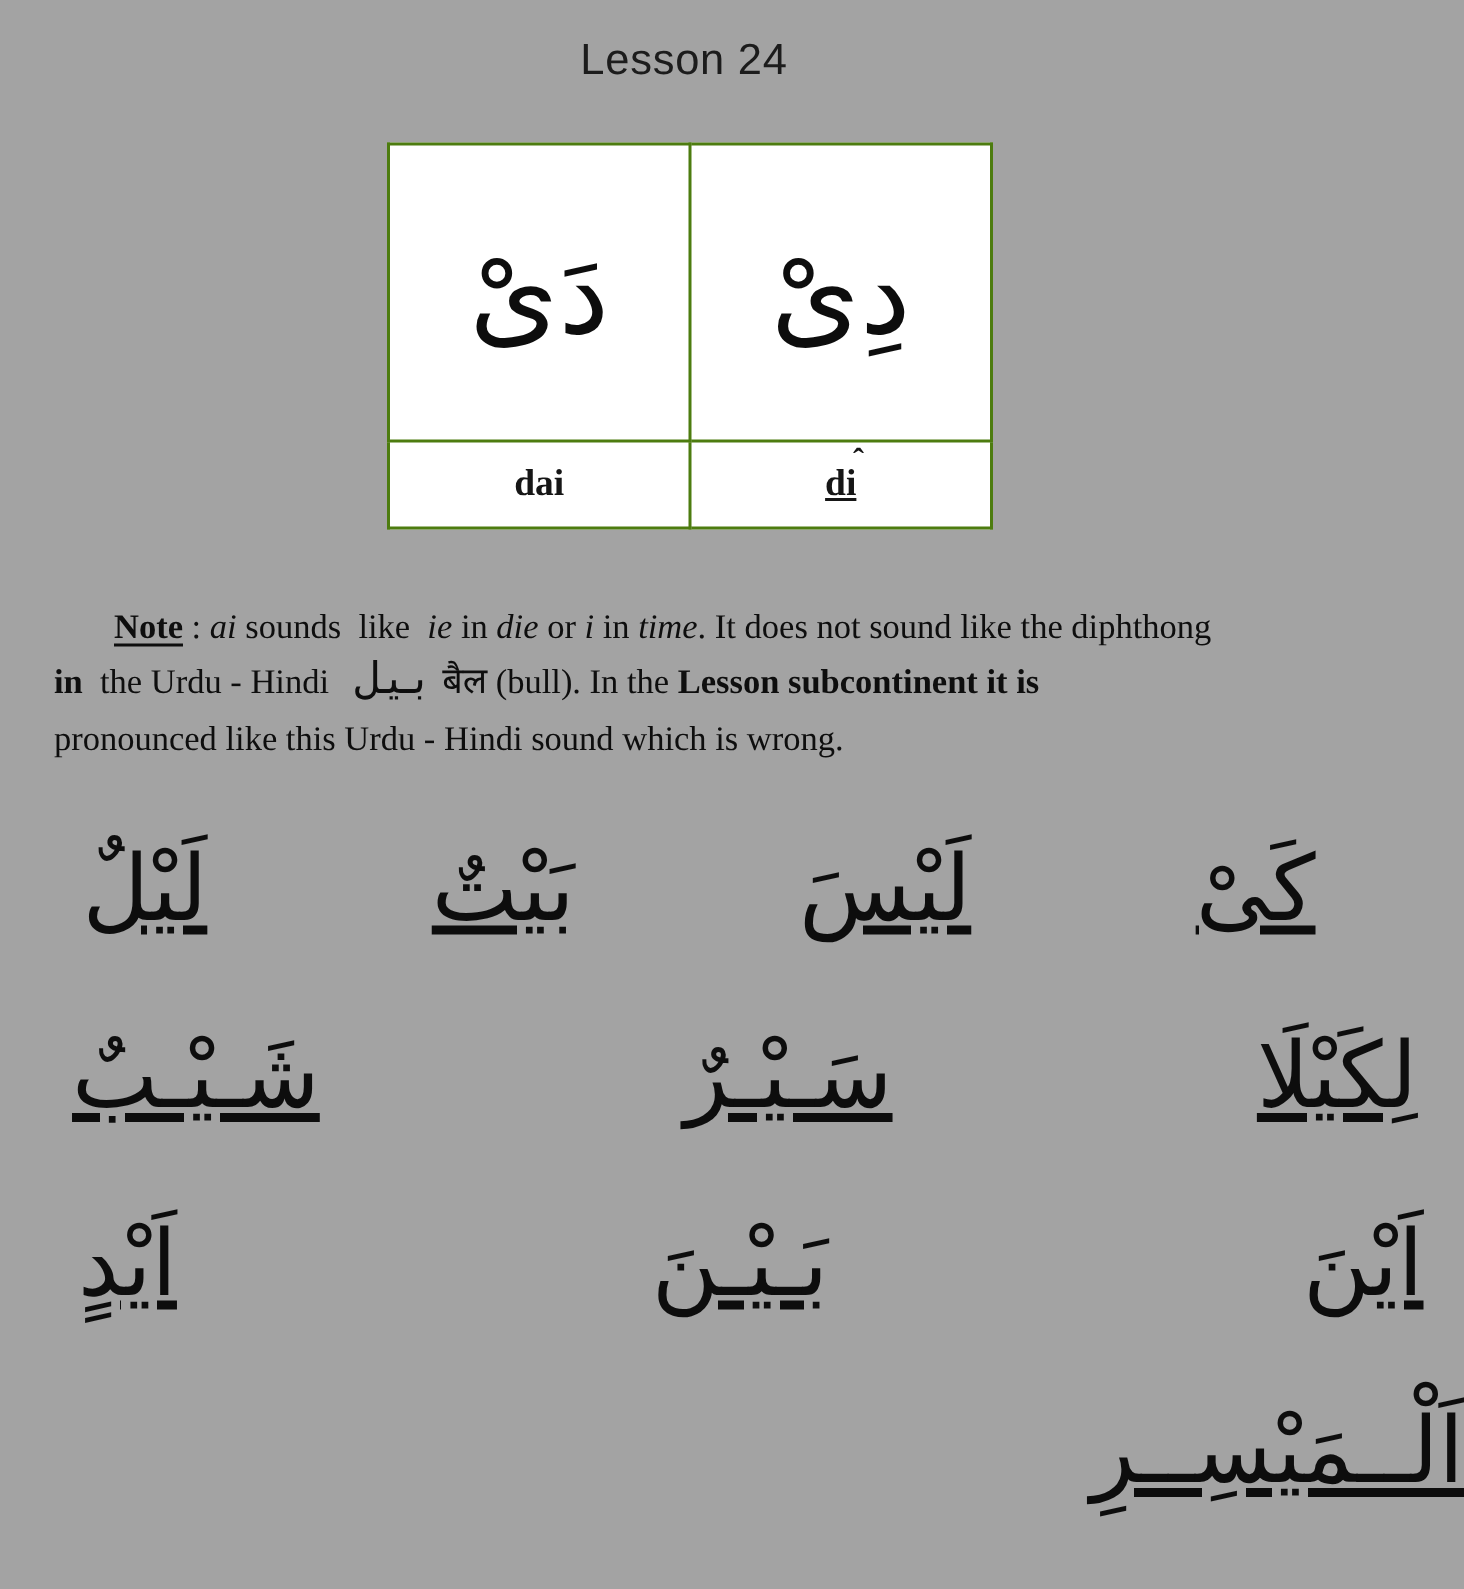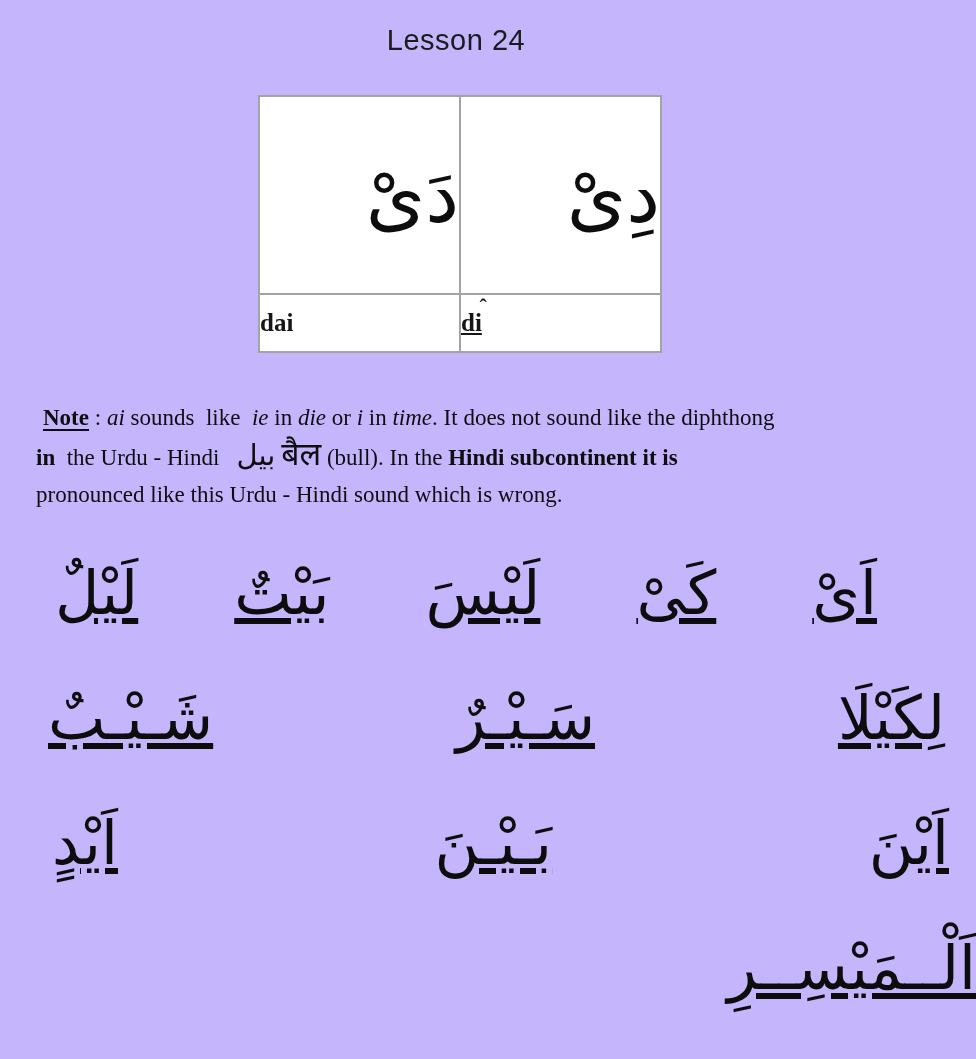--- a/index.html
+++ b/index.html
@@ -1,35 +1,35 @@
 <!DOCTYPE html>
 <html><head>
 <meta charset="utf-8">
 <style>
   html,body{margin:0;padding:0;background:#ffffff;}
   body{
     width:976px;height:1059px;position:relative;overflow:hidden;
     font-family:"Liberation Serif",serif;color:#111111;
   }
-  .page{position:absolute;inset:0;background:#c4b5fd;}
+  .page{position:absolute;inset:0;background:#a3a3a3;}
 
   
   .title{
     position:absolute;top:24px;left:0;width:912px;text-align:center;
     font-family:"Liberation Sans",sans-serif;font-size:29px;color:#1c1c1c;
     letter-spacing:0.5px;
   }
 
   
   .ptable{
     position:absolute;top:95px;left:258px;border-collapse:collapse;
     table-layout:fixed;background:#ffffff;
   }
   .ptable td{
-    border:2px solid #a3a3a3;vertical-align:middle;
+    border:2px solid #4d7c0f;text-align:center;vertical-align:middle;
     width:199px;padding:0;
   }
   .arb-cell{
     height:196px;font-family:"DejaVu Sans",sans-serif;font-size:76px;
     direction:rtl;color:#0d0d0d;
   }
   .cap-cell{height:56px;font-weight:bold;font-size:25px;color:#161616;}
   .cap-wrap{position:relative;display:inline-block;text-decoration:underline;}
   .cap-accent{
     position:absolute;right:-5px;top:-15px;font-size:22px;font-weight:bold;
@@ -41,27 +41,27 @@
     position:absolute;top:399px;left:36px;width:910px;
     font-size:23px;line-height:37px;color:#0e0e0e;
   }
   .note-line{white-space:pre;}
   .note-line:first-child{padding-left:7px;}
   .seg.normal{font-style:normal;}
   .seg.bold{font-weight:bold;}
   .seg.italic{font-style:italic;}
   .seg.bold-underline{
     font-weight:bold;text-decoration:underline;
-    text-underline-offset:4px;text-decoration-thickness:2px;
+    text-underline-offset:4px;text-decoration-thickness:2px;margin-left:33px;
   }
   .seg.arabic-inline{
-    font-family:Liberation Sans, sans-serif;font-size:29px;direction:rtl;
+    font-family:Liberation Mono, monospace;font-size:29px;direction:rtl;
     unicode-bidi:embed;
   }
-  .seg.devanagari{font-size:32px;}
+  .seg.devanagari{font-size:24px;}
 
   
   .arabic-row{
     position:absolute;display:flex;direction:rtl;
     justify-content:space-between;align-items:baseline;
     font-family:"DejaVu Sans",sans-serif;font-size:61px;
     line-height:120px;height:125px;color:#0d0d0d;
   }
   .row-0{top:533px;left:55px;width:822px;}
   .row-1{top:658px;left:48px;width:897px;}
@@ -86,27 +86,26 @@
       <td class="cap-cell">dai</td>
       <td class="cap-cell">
         <span class="cap-wrap"><span>di</span><span class="cap-accent">ˆ</span></span>
       </td>
     </tr>
   </tbody>
     </table>
 
   <div class="note" id="note">
       <div class="note-line"><span class="seg bold-underline">Note</span><span class="seg normal"> : </span><span class="seg italic">ai</span><span class="seg normal"> sounds  like  </span><span class="seg italic">ie</span><span class="seg normal"> in </span><span class="seg italic">die</span><span class="seg normal"> or </span><span class="seg italic">i</span><span class="seg normal"> in </span><span class="seg italic">time</span><span class="seg normal">. It does not sound like the diphthong</span></div>
-      <div class="note-line"><span class="seg bold">in</span><span class="seg normal">  the Urdu - Hindi   </span><span class="seg arabic-inline">بيل</span><span class="seg normal"> </span><span class="seg devanagari">बैल</span><span class="seg normal"> (bull). In the </span><span class="seg bold">Hindi subcontinent it is</span></div>
+      <div class="note-line"><span class="seg bold">in</span><span class="seg normal">  the Urdu - Hindi   </span><span class="seg arabic-inline">بيل</span><span class="seg normal"> </span><span class="seg devanagari">बैल</span><span class="seg normal"> (bull). In the </span><span class="seg bold">Lesson subcontinent it is</span></div>
       <div class="note-line"><span class="seg normal">pronounced like this Urdu - Hindi sound which is wrong.</span></div>
     </div>
 
   <div id="arabic-rows">
       <div class="arabic-row row-0">
-        <span class="arabic-word">اَىْ</span>
         <span class="arabic-word">كَىْ</span>
         <span class="arabic-word">لَيْسَ</span>
         <span class="arabic-word">بَيْتٌ</span>
         <span class="arabic-word">لَيْلٌ</span>
       </div>
       <div class="arabic-row row-1">
         <span class="arabic-word">لِكَيْلَا</span>
         <span class="arabic-word">سَـيْـرٌ</span>
         <span class="arabic-word">شَـيْـبٌ</span>
       </div>

